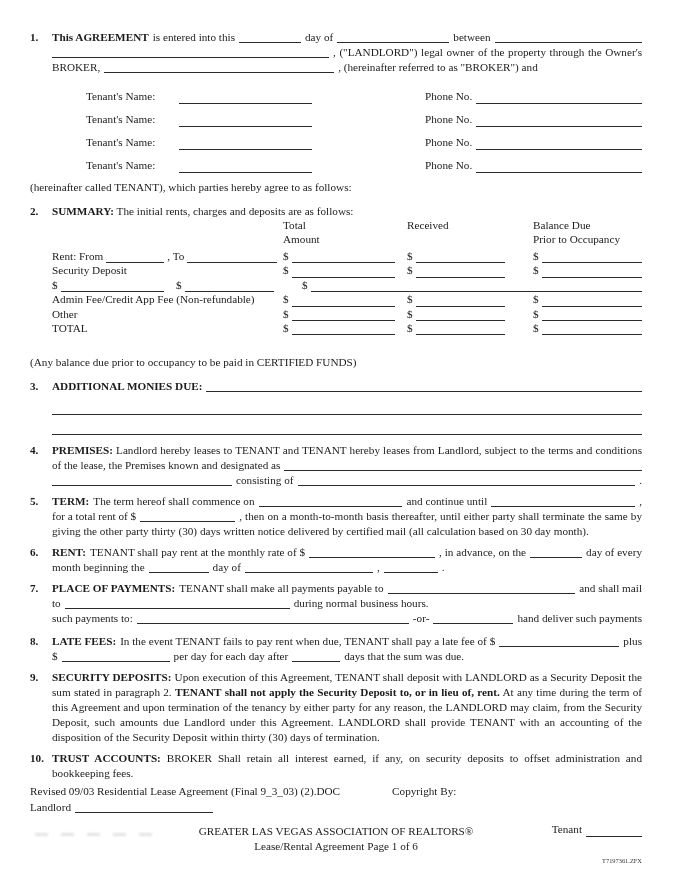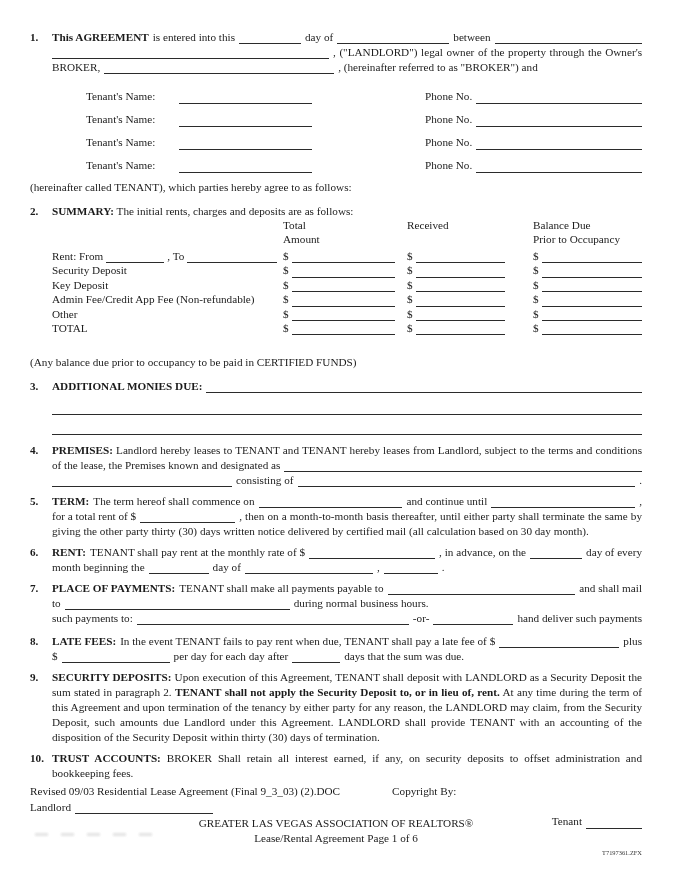--- a/index.html
+++ b/index.html
@@ -8,21 +8,21 @@
     background:#fff;color:#1b1b1b;overflow:hidden;
     font-family:"Liberation Serif","DejaVu Serif",serif;
     font-size:11.2px;line-height:15px;
     padding:30px 38px 0 30px;
   }
   .title{text-align:center;font-weight:bold;font-size:13.6px;letter-spacing:.4px;line-height:16px;margin-bottom:30px;}
   .sec{display:flex;}
   .num{flex:0 0 22px;font-weight:bold;}
   .sbody{flex:1 1 auto;min-width:0;}
   b{font-weight:bold;}
-  .fline{display:flex;align-items:center;column-gap:4px;}
+  .fline{display:flex;align-items:flex-start;column-gap:4px;}
   .bl{display:inline-block;border-bottom:1px solid #2b2b2b;height:12px;flex:0 0 auto;}
   .grow{flex:1 1 auto;}
   .jl{text-align:justify;text-align-last:justify;}
   .just{text-align:justify;}
   
   .tenants{margin:6px 0 0 56px;}
   .trow2{display:flex;align-items:flex-end;column-gap:4px;height:23px;}
   .tlabel{flex:0 0 89px;}
   .plabel{margin-left:109px;}
   
@@ -33,21 +33,21 @@
   .c1{flex:0 0 112px;display:flex;align-items:flex-end;column-gap:3px;}
   .g1{flex:0 0 12px;}
   .c2{flex:0 0 98px;display:flex;align-items:flex-end;column-gap:3px;}
   .g2{flex:0 0 28px;}
   .c3{flex:1 1 auto;display:flex;align-items:flex-end;column-gap:3px;}
   .bl2{height:11px;}
   .note{font-weight:normal;margin-left:-22px;margin-top:20px;}
   
   .f1{display:flex;margin-top:3px;}
   .f1 .copy{margin-left:52px;}
-  .f3{position:relative;margin-top:1px;}
+  .f3{position:relative;margin-top:9px;}
   .center{text-align:center;}
   .tenant-right{position:absolute;right:0;bottom:2px;display:flex;column-gap:4px;align-items:flex-end;}
   .code{text-align:right;font-size:6.4px;line-height:7px;margin-top:3px;color:#333;}
   .smudge{position:absolute;left:35px;top:833px;width:130px;height:3px;
     background:repeating-linear-gradient(90deg,#d9d9d9 0 13px,transparent 13px 26px);
     filter:blur(1px);opacity:.7;}
 </style>
 </head>
 <body>
 
@@ -163,21 +163,20 @@
             <span>$</span>
             <span class="bl bl2 grow"></span>
           </span>
         <span class="g2"></span>
         <span class="c3">
             <span>$</span>
             <span class="bl bl2 grow"></span>
           </span>
       </div>
       <div class="trow">
-        <span class="rlabel">Key Deposit</span>
         <span class="c1">
             <span>$</span>
             <span class="bl bl2 grow"></span>
           </span>
         <span class="g1"></span>
         <span class="c2">
             <span>$</span>
             <span class="bl bl2 grow"></span>
           </span>
         <span class="g2"></span>

